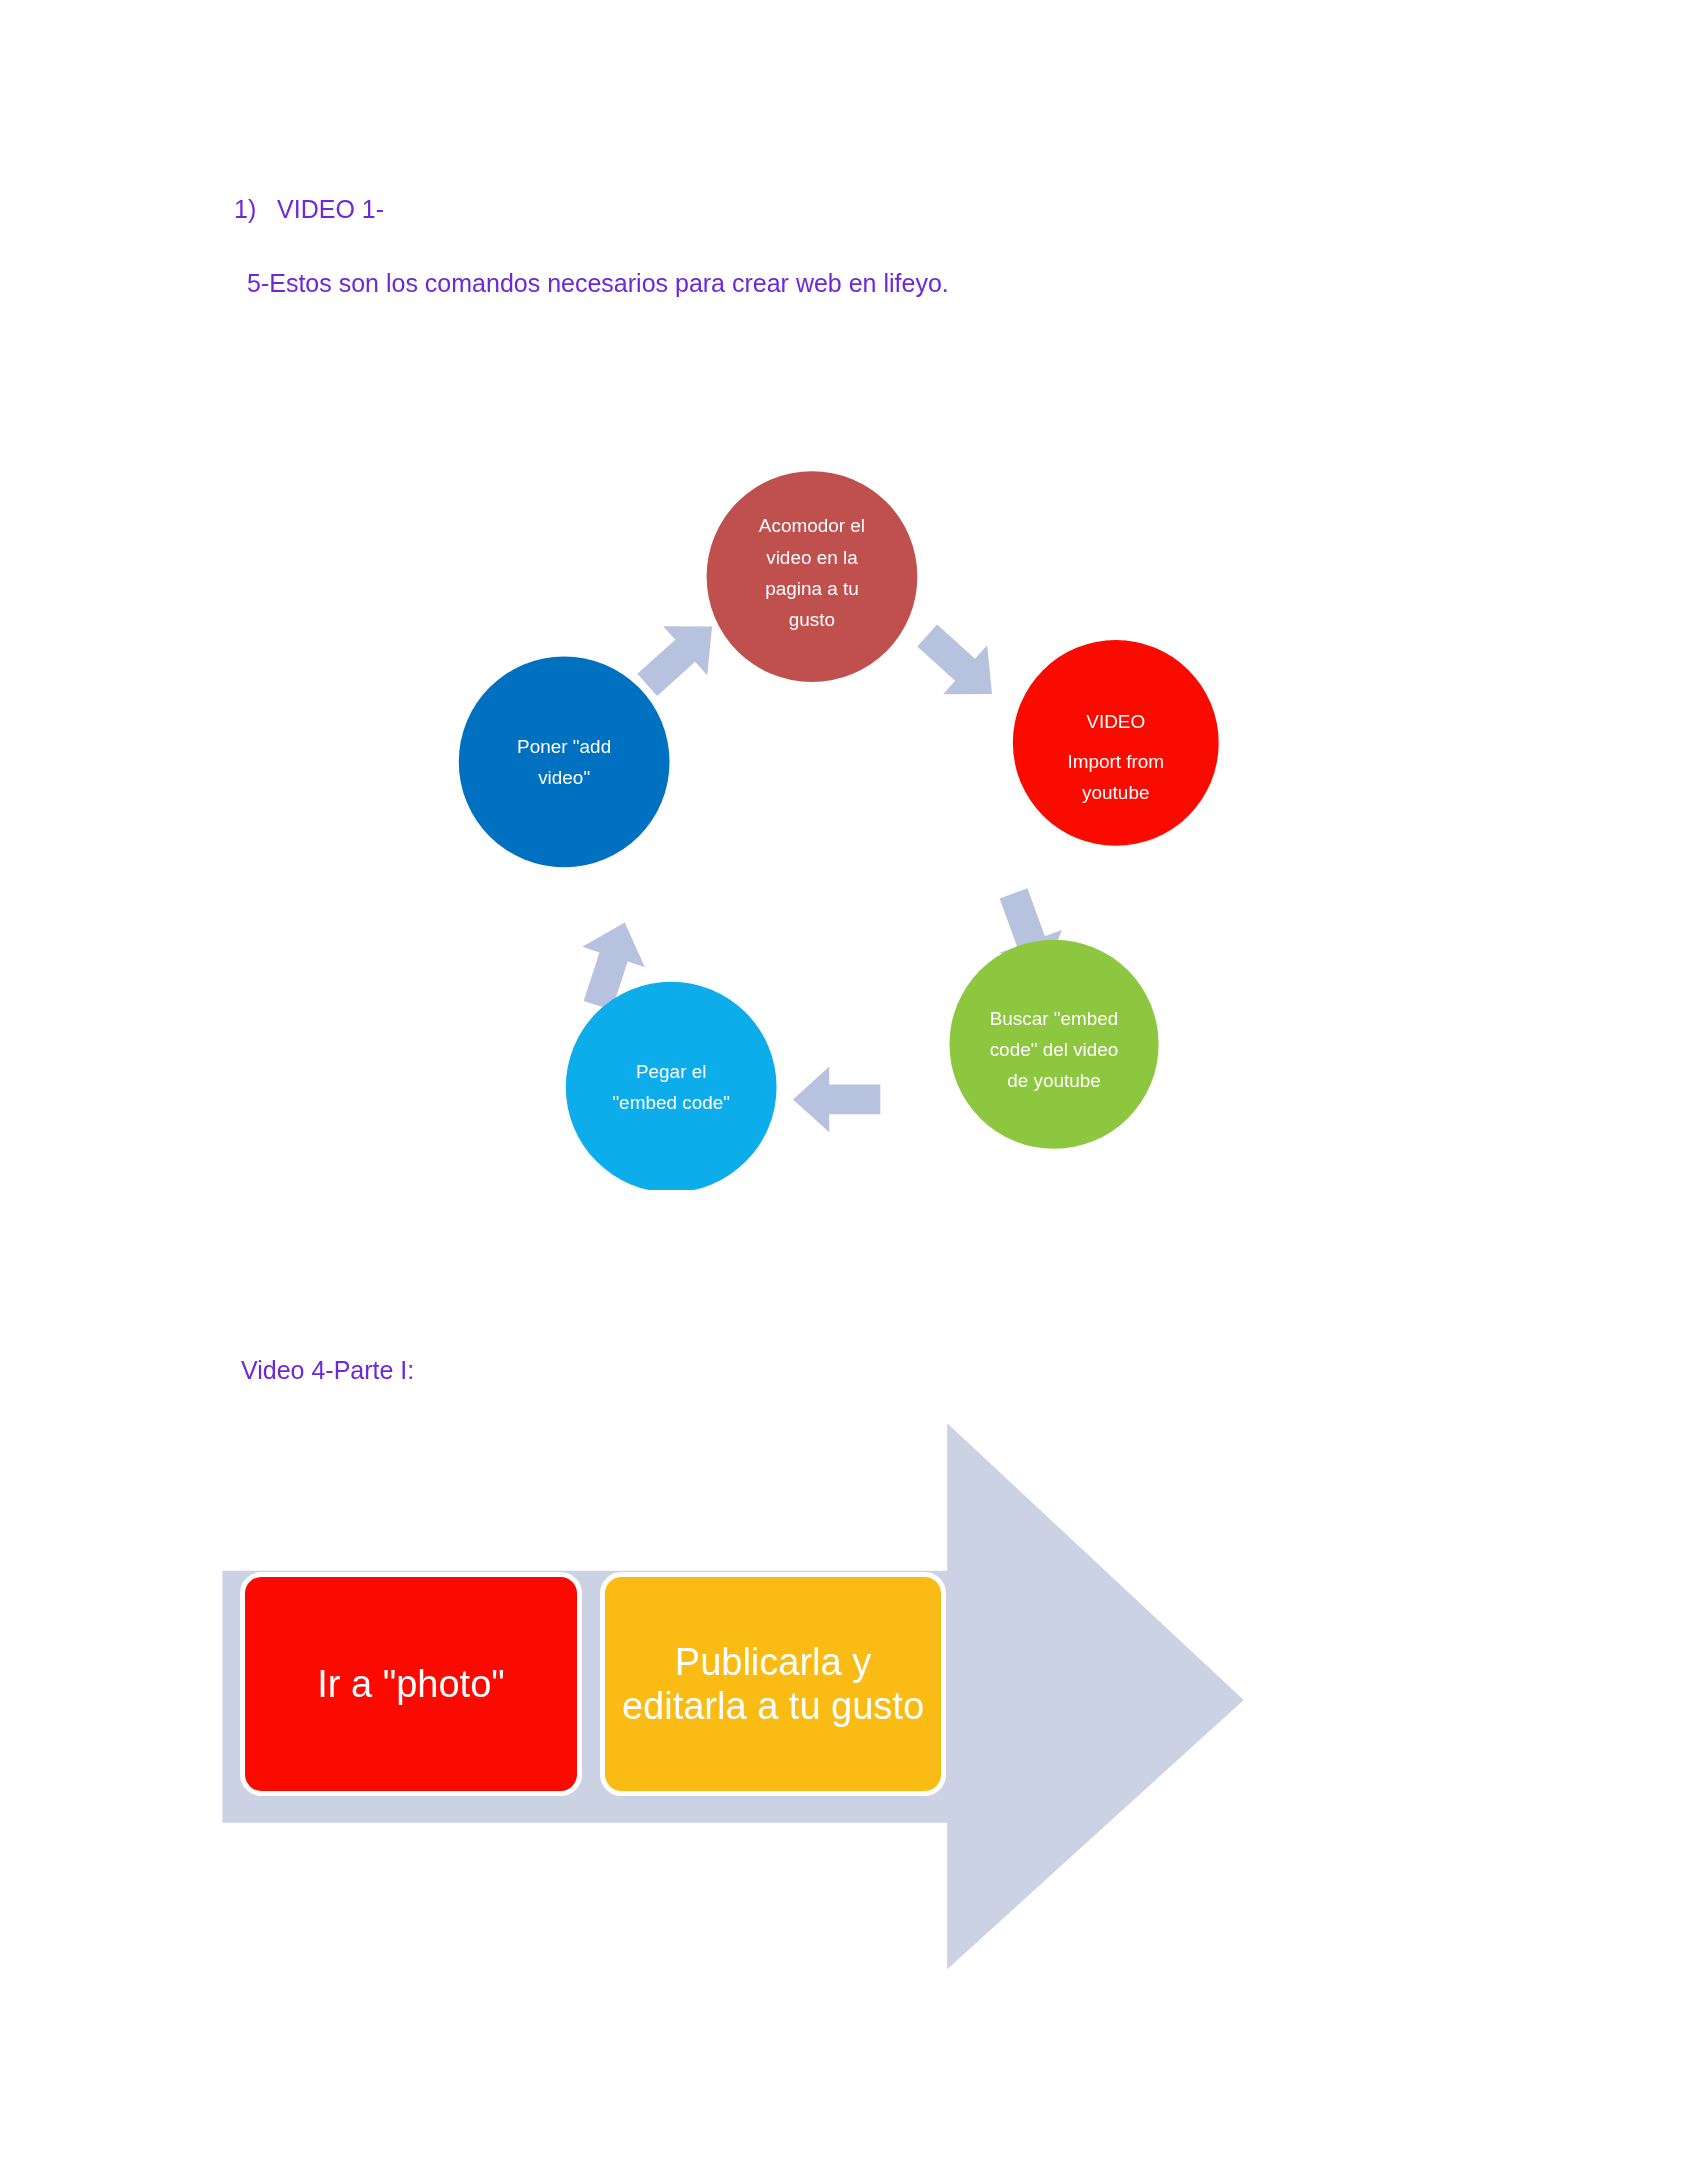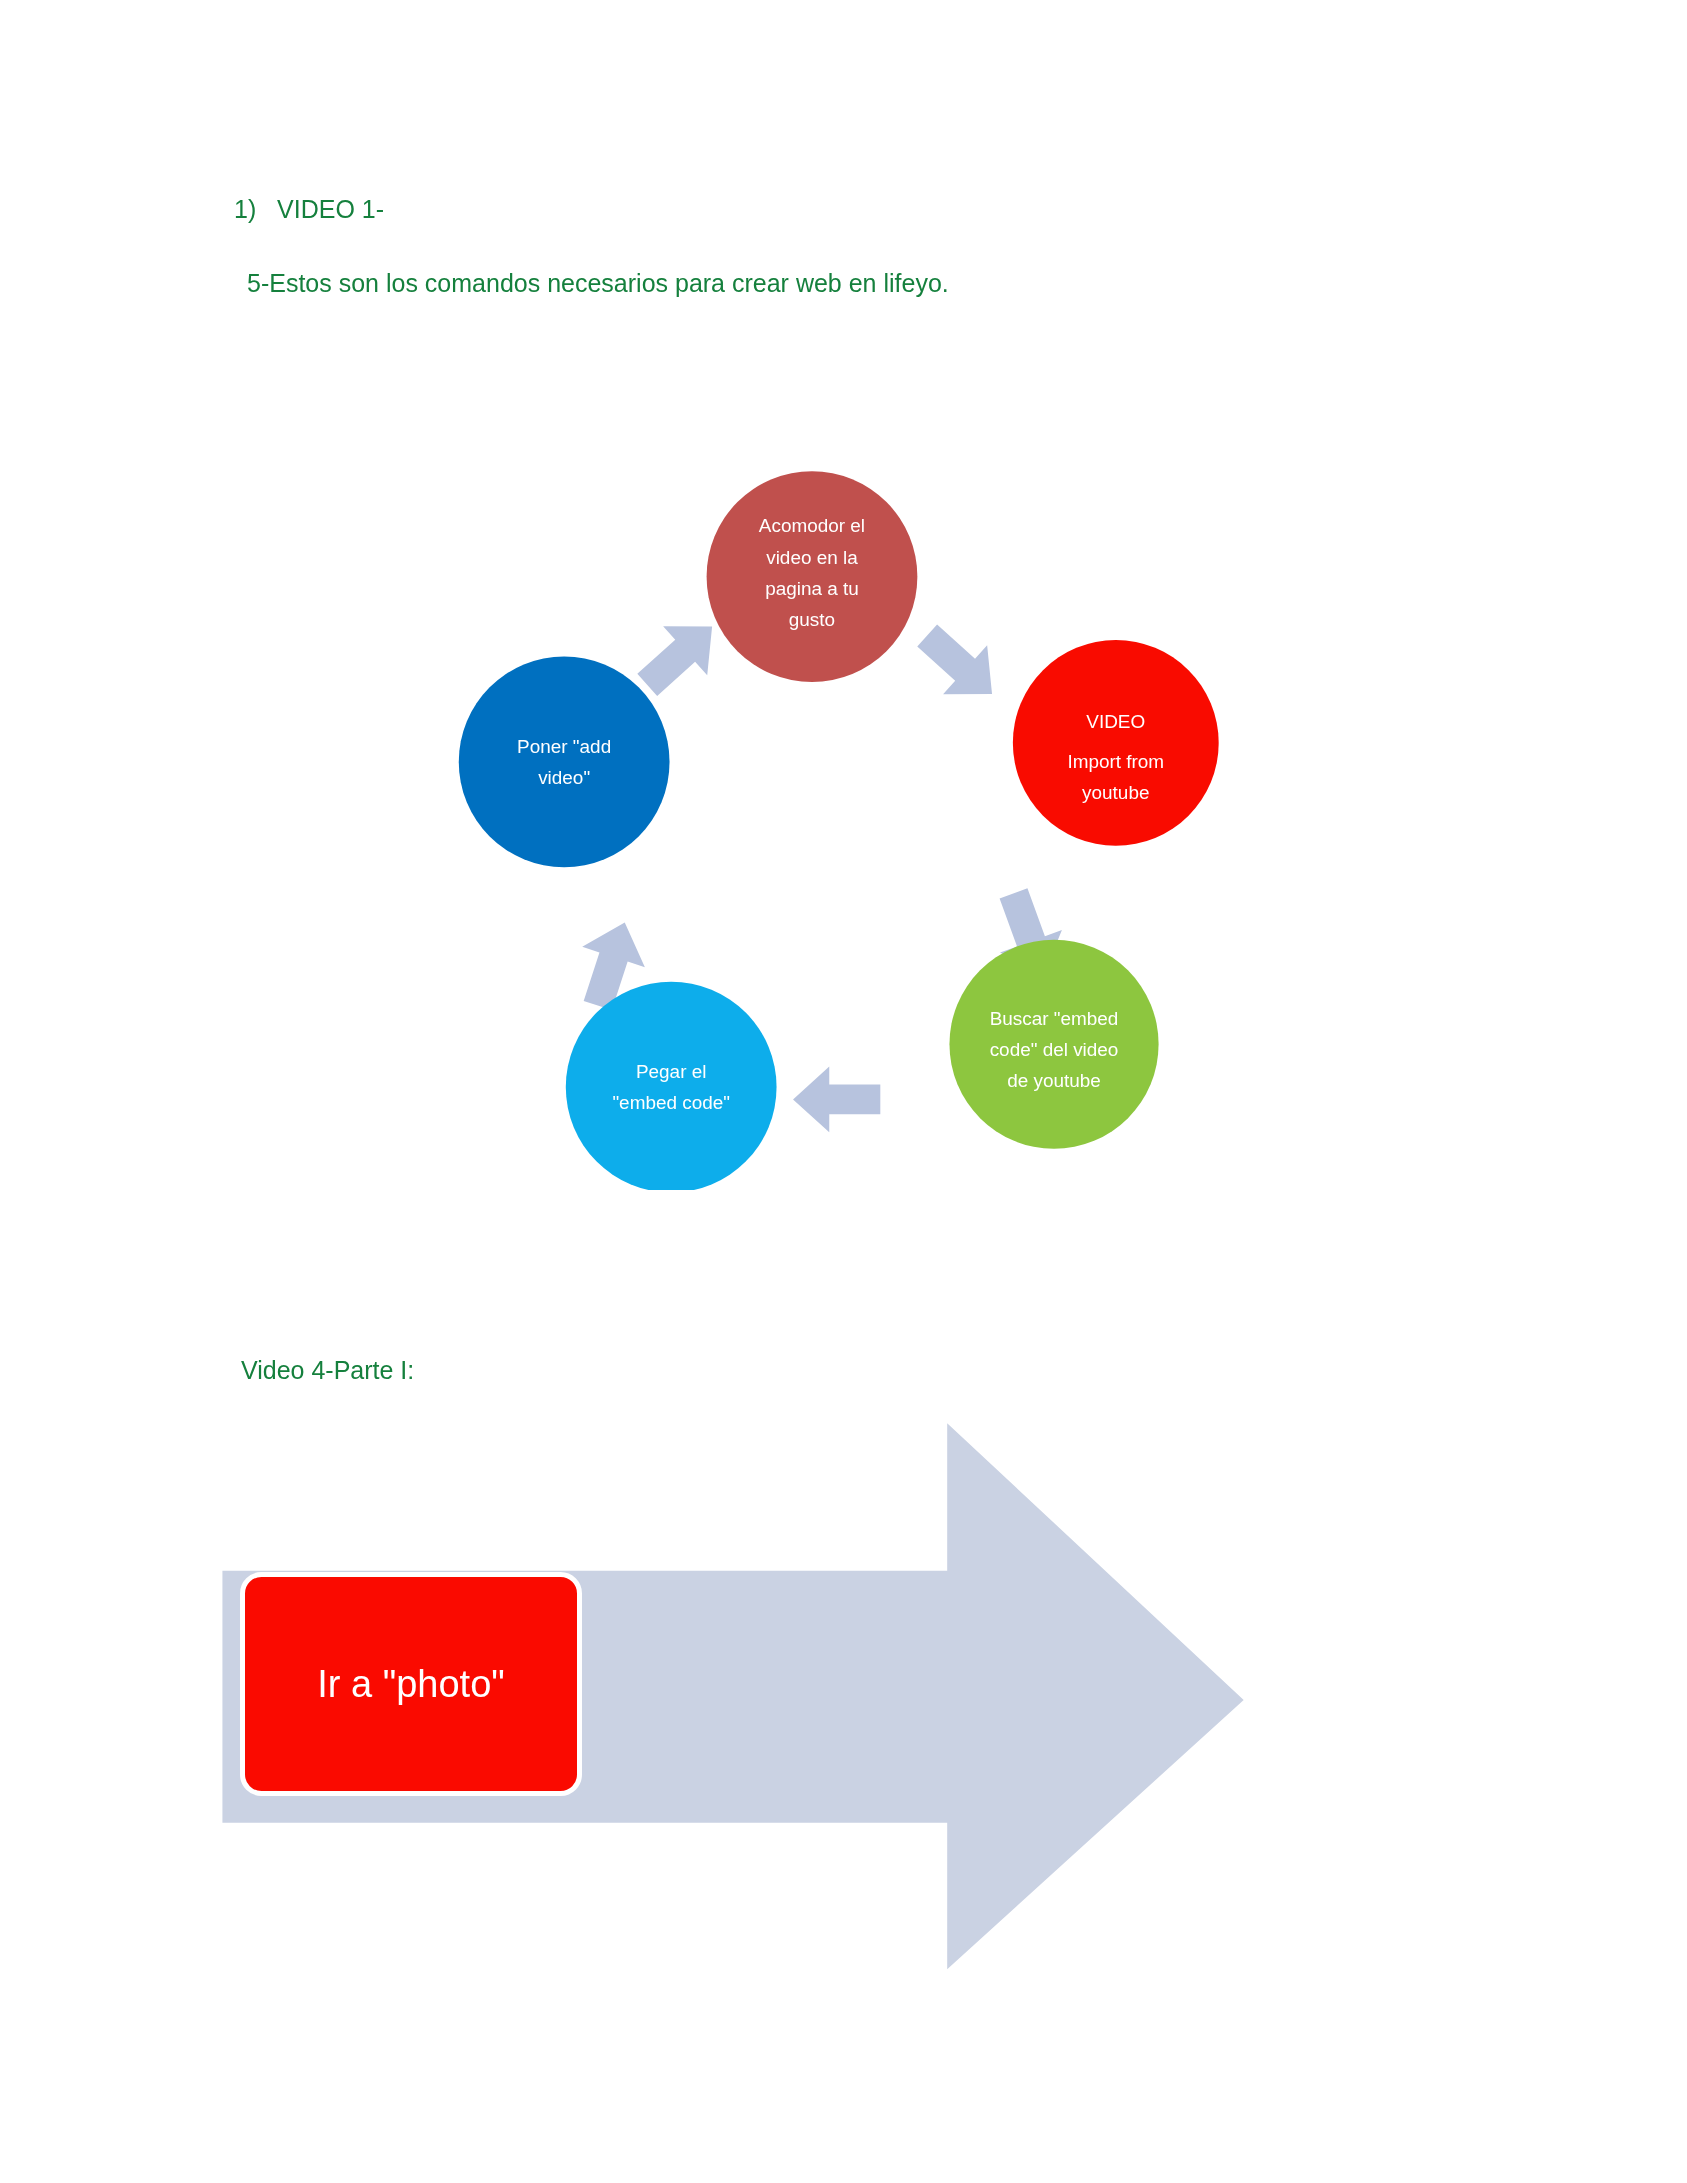--- a/index.html
+++ b/index.html
@@ -14,21 +14,21 @@
     font-family: "Liberation Sans", sans-serif;
     color: #000000;
     overflow: hidden;
   }
 
   
   .doc-text {
     position: absolute;
     font-size: 25px;
     line-height: 1.2;
-    color: #15803d;
+    color: #6d28d9;
     white-space: pre;
   }
   #heading-1 { left: 234px; top: 194px; }
   #para-1    { left: 247px; top: 268px; }
   #heading-2 { left: 241px; top: 1355px; }
 
   
   #cycle-diagram {
     position: absolute;
     left: 428px;
@@ -142,14 +142,15 @@
 
 <div id="process-arrow-section">
   <svg width="1088" height="593" xmlns="http://www.w3.org/2000/svg" viewBox="0 0 1320 720">
 
     <polygon points="0,206 880,206 880,27 1240,363 880,690 880,512 0,512" fill="#CAD2E3"></polygon>
   </svg>
 </div>
 
 <div id="process-boxes">
   <div class="proc-box" id="proc-box-1">Ir a "photo"</div>
+  <div class="proc-box" id="proc-box-3">Publicarla y editarla a tu gusto</div>
 </div>
 
 
 </body></html>

